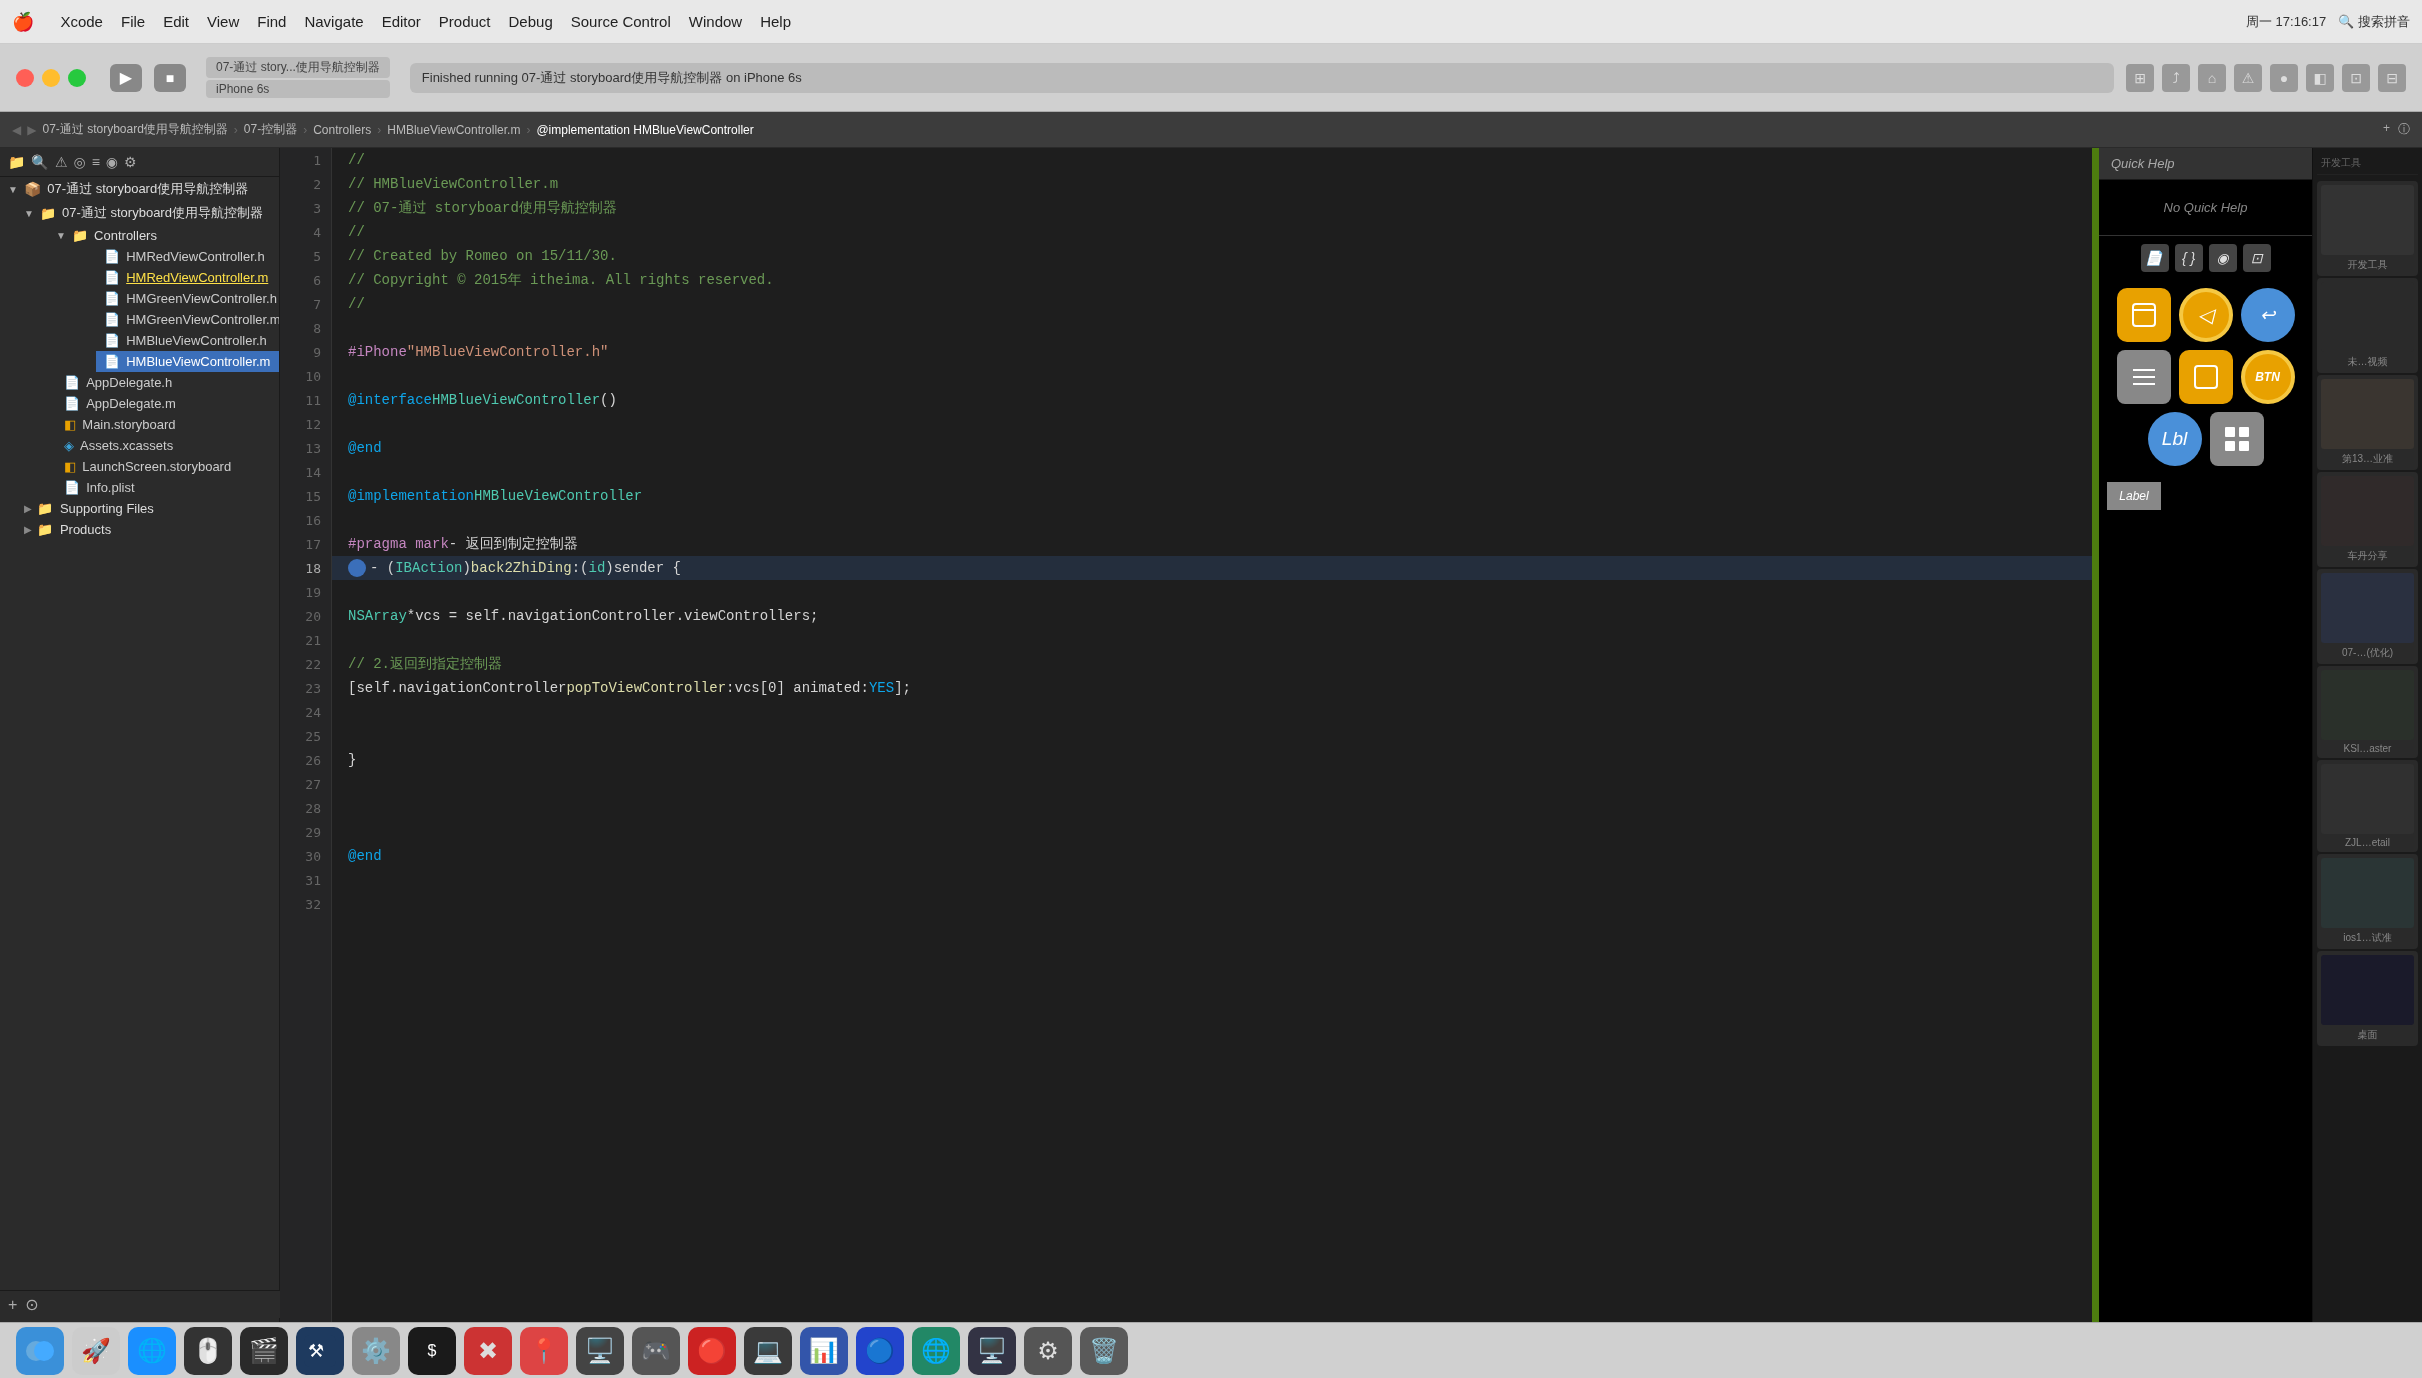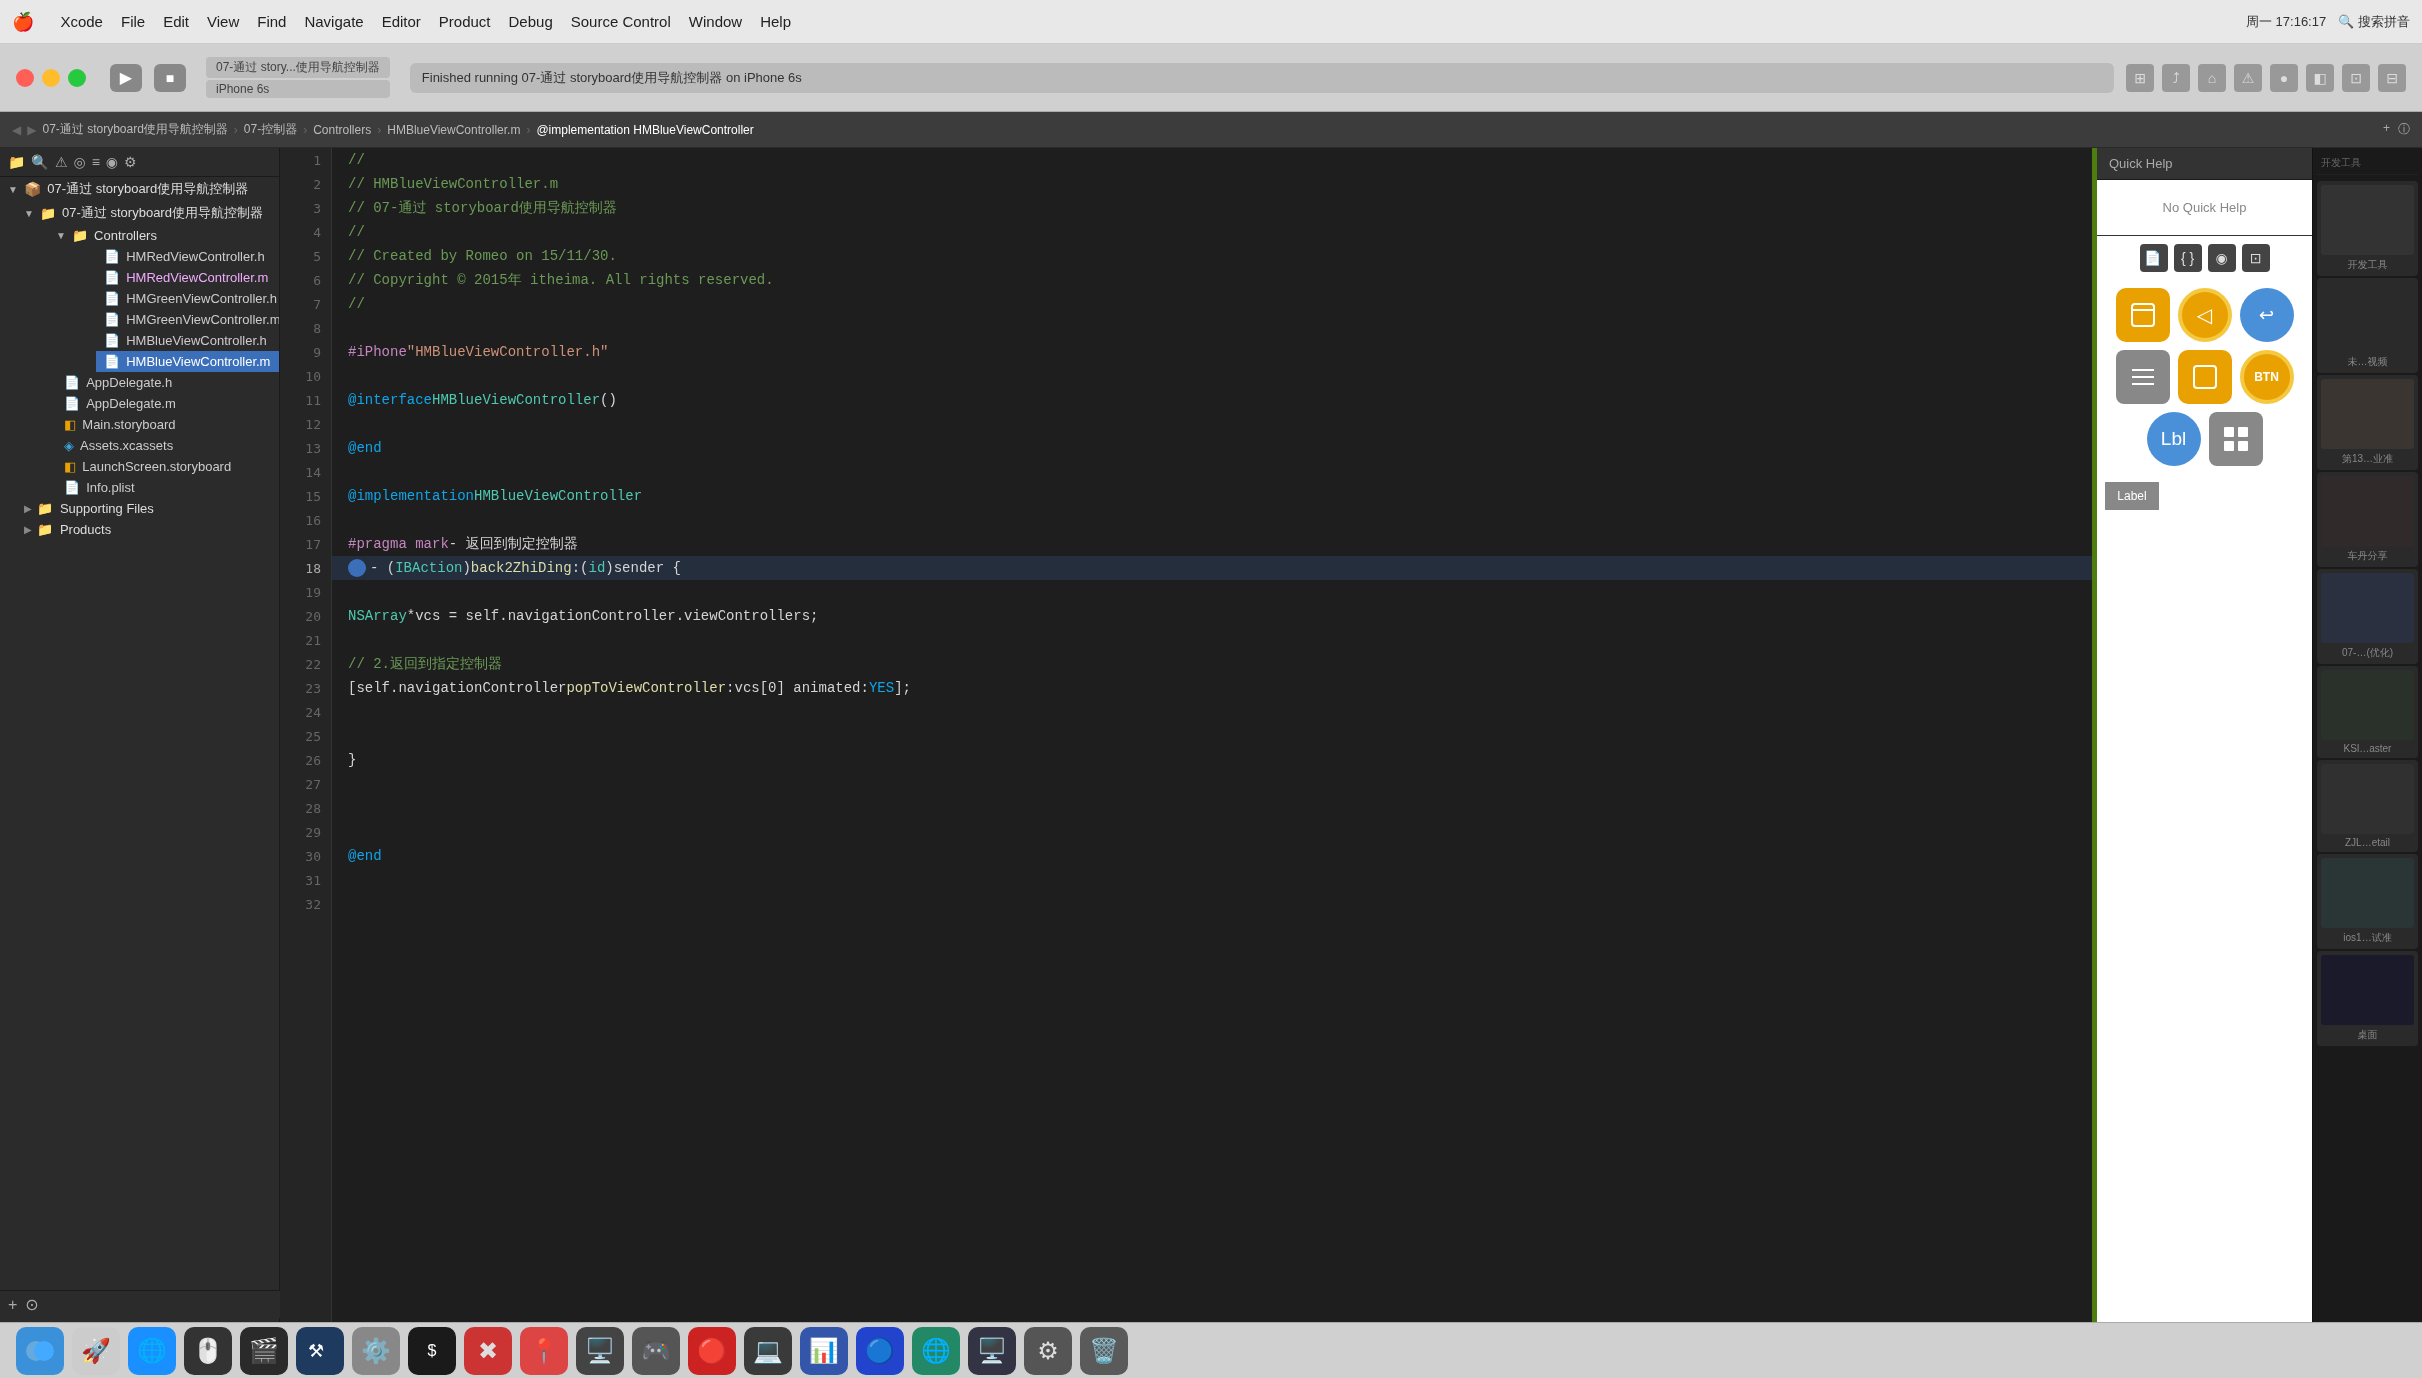--- a/index.html
+++ b/index.html
@@ -56,21 +56,21 @@
     
     .c-comment { color: #6a9955; }
     .c-keyword { color: #0ea5e9; }
     .c-string { color: #ce9178; }
     .c-type { color: #4ec9b0; }
     .c-func { color: #dcdcaa; }
     .c-preprocessor { color: #c586c0; }
     .c-normal { color: #d4d4d4; }
     
     
-    .quick-help { width: 220px; background: #ffffff; border-left: 5px solid #4d7c0f; flex-shrink: 0; }
+    .quick-help { width: 220px; background: #000000; border-left: 7px solid #4d7c0f; flex-shrink: 0; font-style: italic; }
     .quick-help-header { padding: 8px 12px; font-size: 13px; color: #aaa; border-bottom: 1px solid #1a1a1a; background: #333; }
     .quick-help-content { padding: 20px; color: #888; font-size: 13px; text-align: center; }
     .quick-help-icons { display: flex; gap: 6px; padding: 8px; justify-content: center; }
     .qh-icon { width: 28px; height: 28px; background: #444; border-radius: 4px; display: flex; align-items: center; justify-content: center; font-size: 14px; cursor: pointer; }
     .widget-palette { padding: 8px; display: flex; flex-wrap: wrap; gap: 8px; justify-content: center; }
     
     
     .right-panel { width: 110px; background: #1a1a1a; border-left: 1px solid #111; display: flex; flex-direction: column; gap: 2px; padding: 4px; overflow-y: auto; }
     .thumb-item { background: #2a2a2a; border-radius: 4px; padding: 4px; cursor: pointer; }
     .thumb-img { width: 100%; height: 70px; background: #3a3a3a; border-radius: 3px; margin-bottom: 3px; display: flex; align-items: center; justify-content: center; font-size: 10px; color: #666; }
@@ -186,21 +186,21 @@
           <span class="sidebar-folder">📁</span>
           <span>Controllers</span>
         </div>
         <div class="sidebar-group3">
           <div class="sidebar-item">
             <span>📄</span>
             <span style="color:#ccc;">HMRedViewController.h</span>
           </div>
           <div class="sidebar-item">
             <span>📄</span>
-            <span style="color:#f0abfc;">HMRedViewController.m</span>
+            <span style="color:#fde047;text-decoration:underline;">HMRedViewController.m</span>
           </div>
           <div class="sidebar-item">
             <span>📄</span>
             <span style="color:#ccc;">HMGreenViewController.h</span>
           </div>
           <div class="sidebar-item">
             <span>📄</span>
             <span style="color:#ccc;">HMGreenViewController.m</span>
           </div>
           <div class="sidebar-item">

